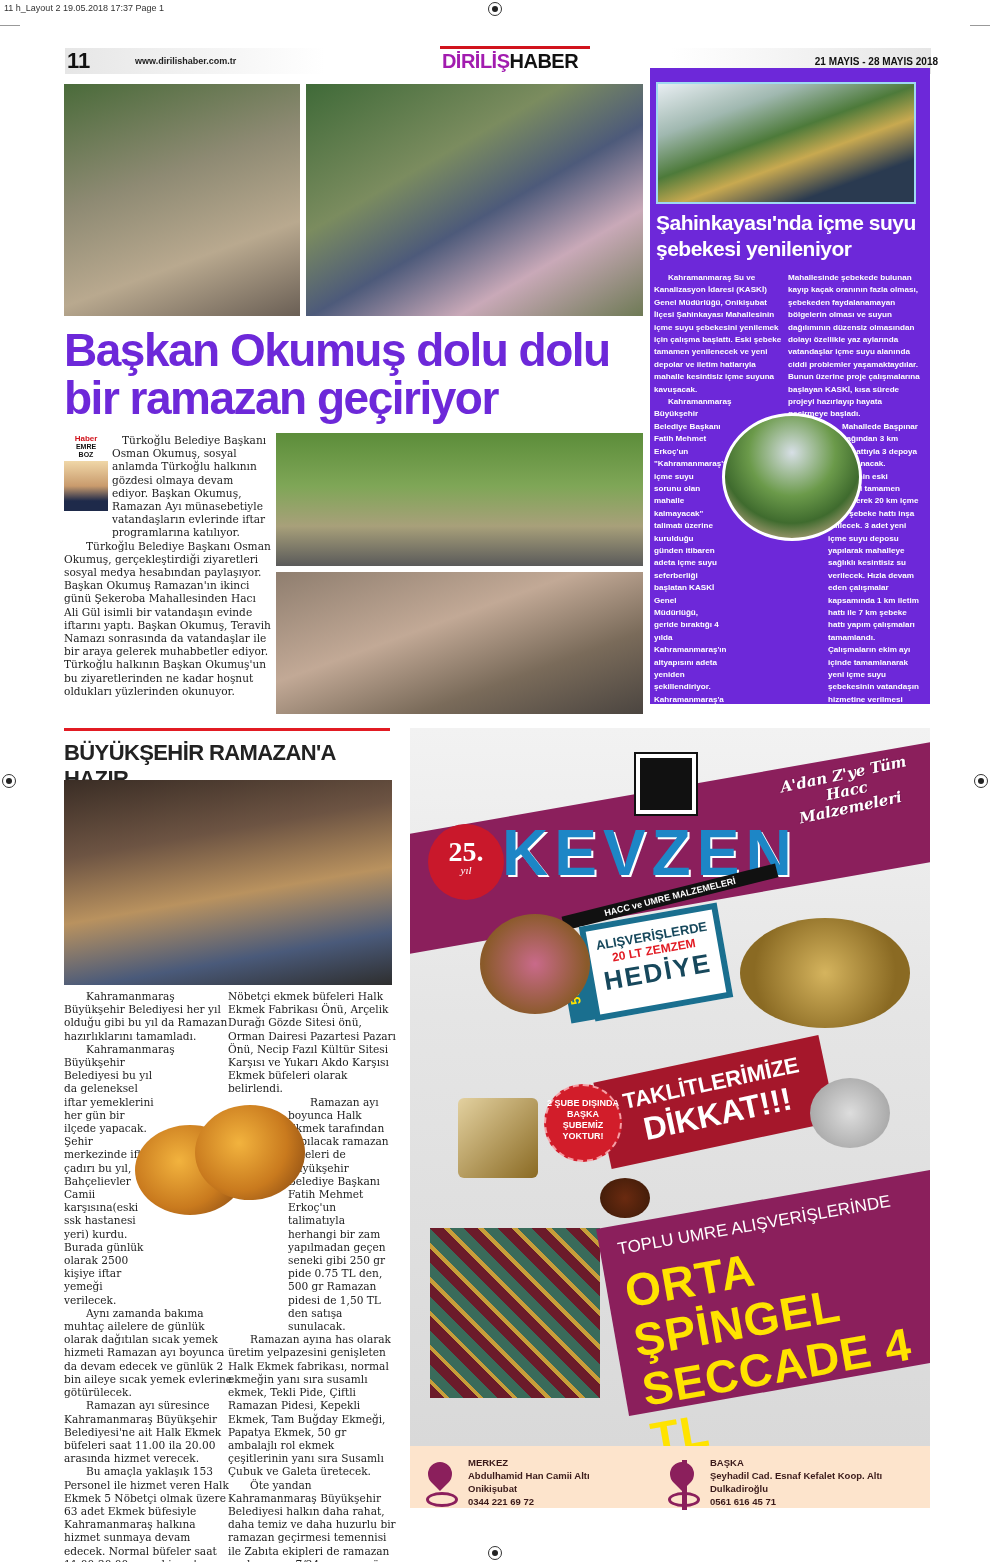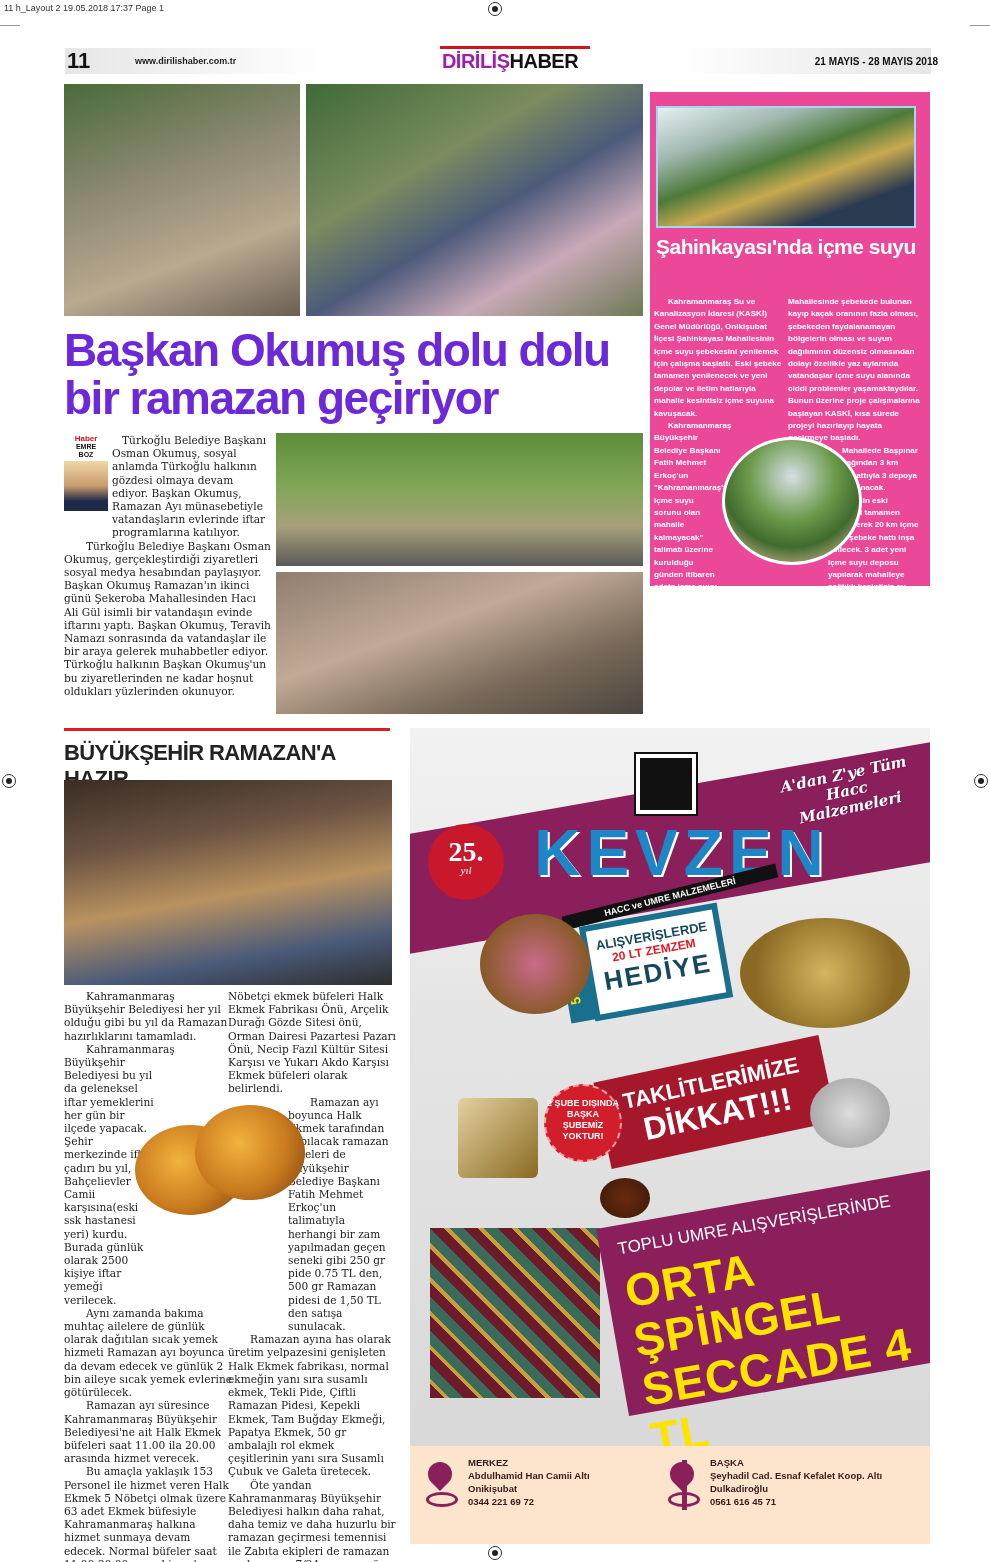--- a/index.html
+++ b/index.html
@@ -23,55 +23,55 @@
 .ph5{left:64px;top:780px;width:328px;height:205px;background:linear-gradient(170deg,#3a2d25,#6d5443 30%,#b9925f 55%,#4a5a7a 80%,#2e2e2e)}
 .headline{position:absolute;left:64px;top:326px;width:580px;font:900 46px/48px "Liberation Sans",sans-serif;color:#6d28d9;letter-spacing:-1.5px}
 .byline{position:absolute;left:64px;top:434px;width:44px;height:80px}
 .byline .tag{font:bold 8px "Liberation Sans",sans-serif;color:#d1131c;text-align:center}
 .byline .name{font:bold 7px/8px "Liberation Sans",sans-serif;color:#111;text-align:center}
 .byline .face{width:44px;height:50px;background:linear-gradient(180deg,#f0d7a8,#c99b6d 50%,#1e2a4a 80%);margin-top:2px}
 .body{font-size:10.6px;line-height:13.2px;color:#222;text-align:left}
 .body p{text-indent:22px}
 .col-a{position:absolute;left:64px;top:434px;width:208px}
 .col-a .first{padding-left:48px}
-.sbox{position:absolute;left:650px;top:92px;width:280px;height:494px;background:#ec4899}
+.sbox{position:absolute;left:650px;top:68px;width:280px;height:636px;background:#6d28d9}
 .sbox-photo{position:absolute;left:6px;top:14px;width:260px;height:122px;background:linear-gradient(160deg,#e8eef2,#a0b8b0 25%,#4d7a3a 45%,#c8a950 60%,#2a3a50 80%);border:2px solid #9fd8f1}
 .sbox-title{position:absolute;left:6px;top:142px;width:270px;font:bold 21px/26px "Liberation Sans",sans-serif;color:#fff;letter-spacing:-0.5px}
 .sbody{position:absolute;font:bold 8.1px/12.4px "Liberation Sans",sans-serif;color:#fff}
 .sbody p{text-indent:14px}
 .sc1{left:4px;top:204px;width:128px}
 .sc2{left:138px;top:204px;width:132px}
 .circle{position:absolute;left:72px;top:345px;width:140px;height:128px;border-radius:50%;border:3px solid #fff;background:radial-gradient(circle at 50% 30%,#d7dfe6,#6b9a4a 40%,#3f6b2e 65%,#b5a37e 85%)}
 .redline{position:absolute;left:64px;top:728px;width:326px;height:3px;background:#e21b23}
 .sub-headline{position:absolute;left:64px;top:740px;width:330px;font:bold 22px "Liberation Sans",sans-serif;color:#222;letter-spacing:-0.6px}
 .col-b{position:absolute;left:64px;top:990px;width:170px}
 .col-c{position:absolute;left:228px;top:990px;width:168px}
 .pide{position:absolute;left:135px;top:1105px;width:170px;height:110px}
 .pide div{position:absolute;border-radius:50%;background:radial-gradient(circle at 40% 40%,#f2b33e,#c97a1e 55%,#7a3f10)}
 .ad{position:absolute;left:410px;top:728px;width:520px;height:718px;background:linear-gradient(180deg,#f2f2f2 0%,#e5e5e5 40%,#d9d9d9 100%);overflow:hidden}
 .ad-wave{position:absolute;left:-20px;top:60px;width:560px;height:120px;background:#8b1f5c;transform:skewY(-10deg)}
 .ad-kaaba{position:absolute;left:226px;top:26px;width:60px;height:60px;background:#111;border:4px solid #fff;box-shadow:0 0 0 2px #111}
-.ad-brand{position:absolute;left:112px;top:88px;width:320px;text-align:center;font:900 64px "Liberation Sans",sans-serif;color:#1d86c6;letter-spacing:6px;text-shadow:2px 2px 0 #fff}
+.ad-brand{position:absolute;left:92px;top:88px;width:320px;text-align:left;font:900 64px "Liberation Sans",sans-serif;color:#1d86c6;letter-spacing:6px;text-shadow:2px 2px 0 #fff}
 .ad-brandsub{position:absolute;left:150px;top:162px;width:220px;text-align:center;font:bold 9px "Liberation Sans",sans-serif;color:#fff;background:#111;padding:2px;transform:rotate(-14deg)}
 .ad-seal{position:absolute;left:18px;top:96px;width:76px;height:76px;border-radius:50%;background:#c9182b;color:#fff;text-align:center;font:bold 28px "Liberation Serif",serif;padding-top:12px}
 .ad-seal small{display:block;font:italic 11px "Liberation Serif",serif;margin-top:-4px}
 .ad-script{position:absolute;left:372px;top:38px;width:130px;font:italic bold 15px/17px "DejaVu Serif",serif;color:#fff;text-shadow:1px 1px 0 #7a1a52,-1px -1px 0 #7a1a52;text-align:center;transform:rotate(-12deg)}
 .ad-box{position:absolute;left:176px;top:186px;width:140px;height:96px;background:#fff;border:6px solid #1a6f8f;transform:rotate(-10deg)}
 .ad-box .side{position:absolute;left:-30px;top:8px;width:26px;height:80px;background:#1a6f8f;color:#ffe300;font:900 14px "Liberation Sans",sans-serif;writing-mode:vertical-rl;transform:rotate(180deg);text-align:center}
 .ad-box .l1{font:900 13px "Liberation Sans",sans-serif;color:#17485c;text-align:center;margin-top:8px}
 .ad-box .l2{font:900 12px "Liberation Sans",sans-serif;color:#e21b23;text-align:center}
 .ad-box .l3{font:900 26px "Liberation Sans",sans-serif;color:#17485c;text-align:center;letter-spacing:2px}
 .ad-ribbon{position:absolute;left:190px;top:330px;width:230px;height:88px;background:#a5172b;transform:rotate(-12deg);text-align:center;color:#fff;font:900 22px/26px "Liberation Sans",sans-serif;padding-top:12px}
 .ad-badge{position:absolute;left:134px;top:356px;width:78px;height:78px;border-radius:50%;background:#d21d2a;border:2px dashed #f6a0a6;color:#fff;font:bold 9px/11px "Liberation Sans",sans-serif;text-align:center;padding-top:12px}
 .ad-prod{position:absolute;border-radius:50%;background:radial-gradient(circle,#d5b45e,#8a6a23 70%)}
 .ad-promo{position:absolute;left:200px;top:470px;width:340px;height:190px;background:#8b1f5c;transform:rotate(-10deg)}
 .ad-promo .t1{position:absolute;left:18px;top:14px;font:17px "Liberation Sans",sans-serif;color:#fff}
 .ad-promo .t2{position:absolute;left:18px;top:42px;font:900 46px/50px "Liberation Sans",sans-serif;color:#ffe300;letter-spacing:1px}
 .ad-rugs{position:absolute;left:20px;top:500px;width:170px;height:170px;background:repeating-linear-gradient(45deg,#6b1b2a 0 10px,#c89e3a 10px 14px,#3a6b5a 14px 24px)}
-.ad-foot{position:absolute;left:410px;top:1446px;width:520px;height:98px;background:#fde4cc}
+.ad-foot{position:absolute;left:410px;top:1446px;width:520px;height:62px;background:#fde4cc}
 .ad-foot .pin{position:absolute;top:16px;width:28px;height:40px}
 .ad-foot .pin::before{content:"";position:absolute;left:2px;top:0;width:24px;height:24px;background:#8b1f5c;border-radius:50% 50% 50% 0;transform:rotate(-45deg)}
 .ad-foot .pin::after{content:"";position:absolute;left:0;top:30px;width:26px;height:9px;border:3px solid #8b1f5c;border-radius:50%}
 .ad-foot .info{position:absolute;top:10px;font:bold 9.5px/13px "Liberation Sans",sans-serif;color:#3a1a1a}
 .ad-foot .sep{position:absolute;left:272px;top:14px;width:5px;height:50px;background:#8b1f5c}
 </style>
 </head>
 <body>
 
 <div class="slug">11 h_Layout 2  19.05.2018  17:37  Page 1</div>
@@ -112,20 +112,21 @@
   <p>Türkoğlu Belediye Başkanı Osman Okumuş, gerçekleştirdiği ziyaretleri sosyal medya hesabından paylaşıyor. Başkan Okumuş Ramazan'ın ikinci günü Şekeroba Mahallesinden Hacı Ali Gül isimli bir vatandaşın evinde iftarını yaptı. Başkan Okumuş, Teravih Namazı sonrasında da vatandaşlar ile bir araya gelerek muhabbetler ediyor. Türkoğlu halkının Başkan Okumuş'un bu ziyaretlerinden ne kadar hoşnut oldukları yüzlerinden okunuyor.</p>
 </div>
 
 <div class="photo ph3"></div>
 <div class="photo ph4"></div>
 
 <div class="sbox">
   <div class="sbox-photo"></div>
   <div class="sbox-title">
     <div>Şahinkayası'nda içme suyu</div>
+    <div>şebekesi yenileniyor</div>
   </div>
   <div class="sbody sc1">
     <p>Kahramanmaraş Su ve Kanalizasyon İdaresi (KASKİ) Genel Müdürlüğü, Onikişubat İlçesi Şahinkayası Mahallesinin içme suyu şebekesini yenilemek için çalışma başlattı. Eski şebeke tamamen yenilenecek ve yeni depolar ve iletim hatlarıyla mahalle kesintisiz içme suyuna kavuşacak.</p>
     <p style="padding-right:60px">Kahramanmaraş Büyükşehir Belediye Başkanı Fatih Mehmet Erkoç'un "Kahramanmaraş'ta içme suyu sorunu olan mahalle kalmayacak" talimatı üzerine kurulduğu günden itibaren adeta içme suyu seferberliği başlatan KASKİ Genel Müdürlüğü, geride bıraktığı 4 yılda Kahramanmaraş'ın altyapısını adeta yeniden şekillendiriyor. Kahramanmaraş'a 2200 km içme suyu şebeke hattı kazandırarak vatandaşların hizmetine sunan Genel Müdürlük, çalışmalarına tüm hızıyla devam ediyor. Onikişubat İlçesi Şahinkayası</p>
   </div>
   <div class="sbody sc2">
     <p style="text-indent:0">Mahallesinde şebekede bulunan kayıp kaçak oranının fazla olması, şebekeden faydalanamayan bölgelerin olması ve suyun dağılımının düzensiz olmasından dolayı özellikle yaz aylarında vatandaşlar içme suyu alanında ciddi problemler yaşamaktaydılar. Bunun üzerine proje çalışmalarına başlayan KASKİ, kısa sürede projeyi hazırlayıp hayata geçirmeye başladı.</p>
     <p style="padding-left:40px">Mahallede Başpınar kaynağından 3 km iletim hattıyla 3 depoya su sağlanacak. Mahallenin eski şebekesi tamamen yenilenerek 20 km içme suyu şebeke hattı inşa edilecek. 3 adet yeni içme suyu deposu yapılarak mahalleye sağlıklı kesintisiz su verilecek. Hızla devam eden çalışmalar kapsamında 1 km iletim hattı ile 7 km şebeke hattı yapım çalışmaları tamamlandı. Çalışmaların ekim ayı içinde tamamlanarak yeni içme suyu şebekesinin vatandaşın hizmetine verilmesi hedefleniyor.</p>
   </div>
   <div class="circle"></div>

